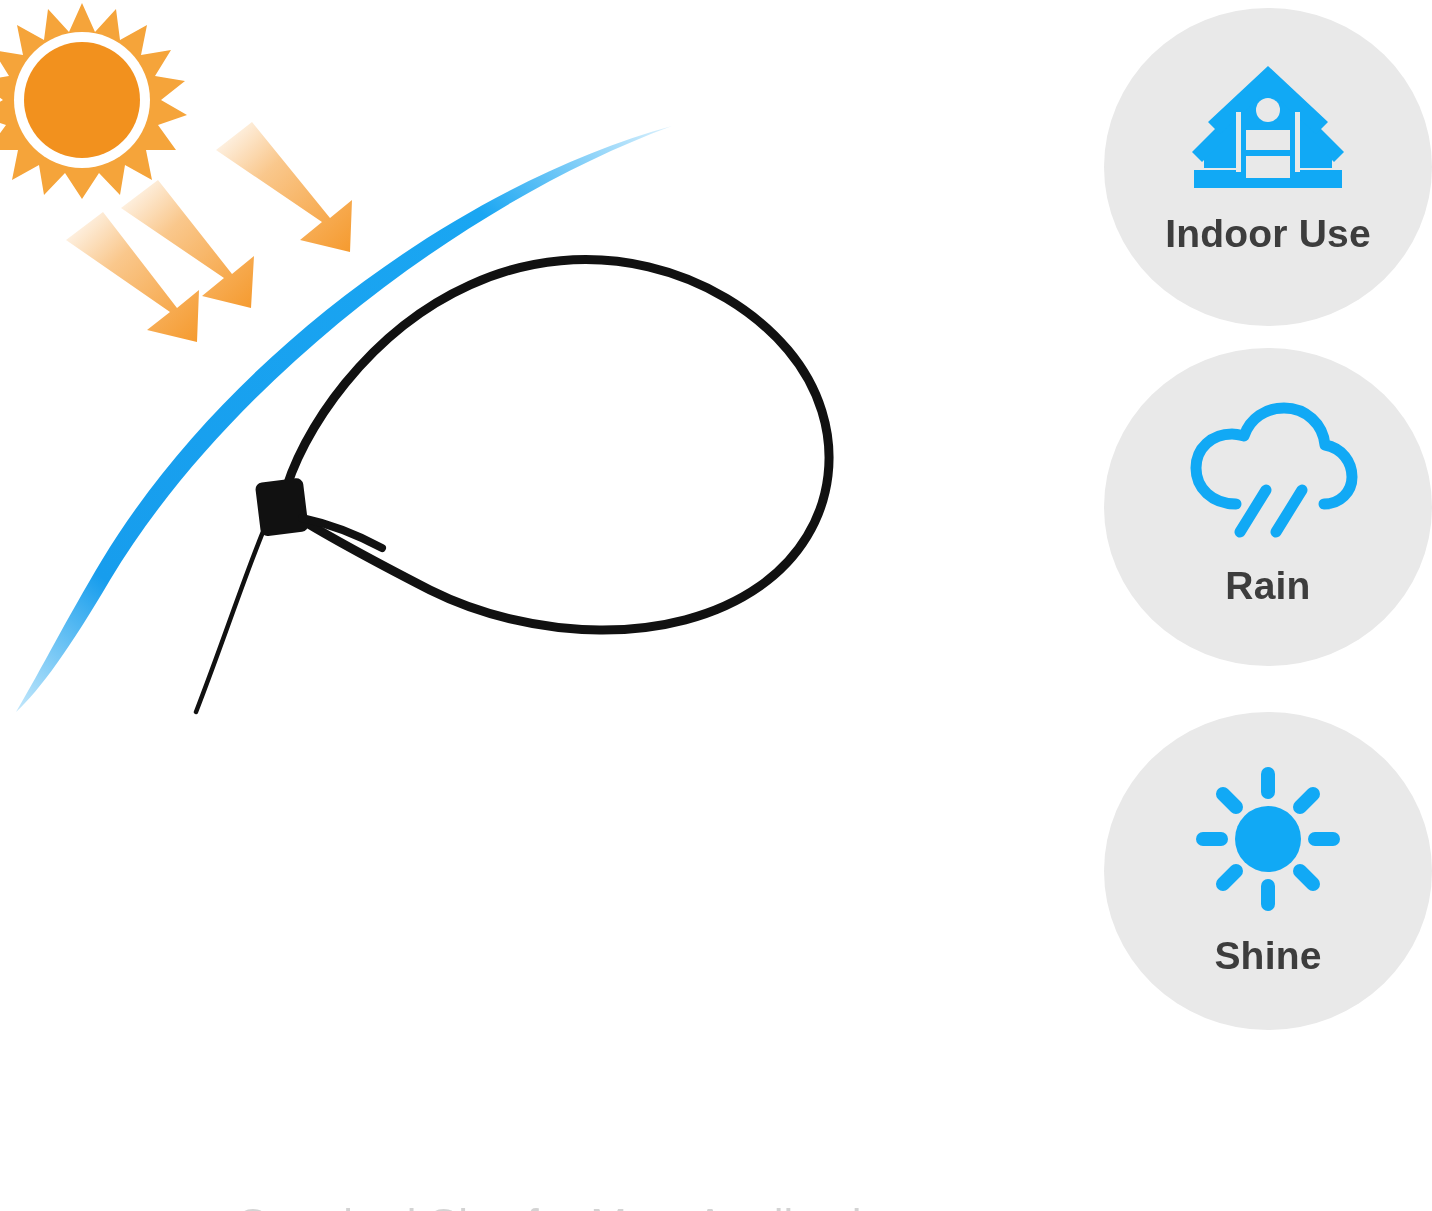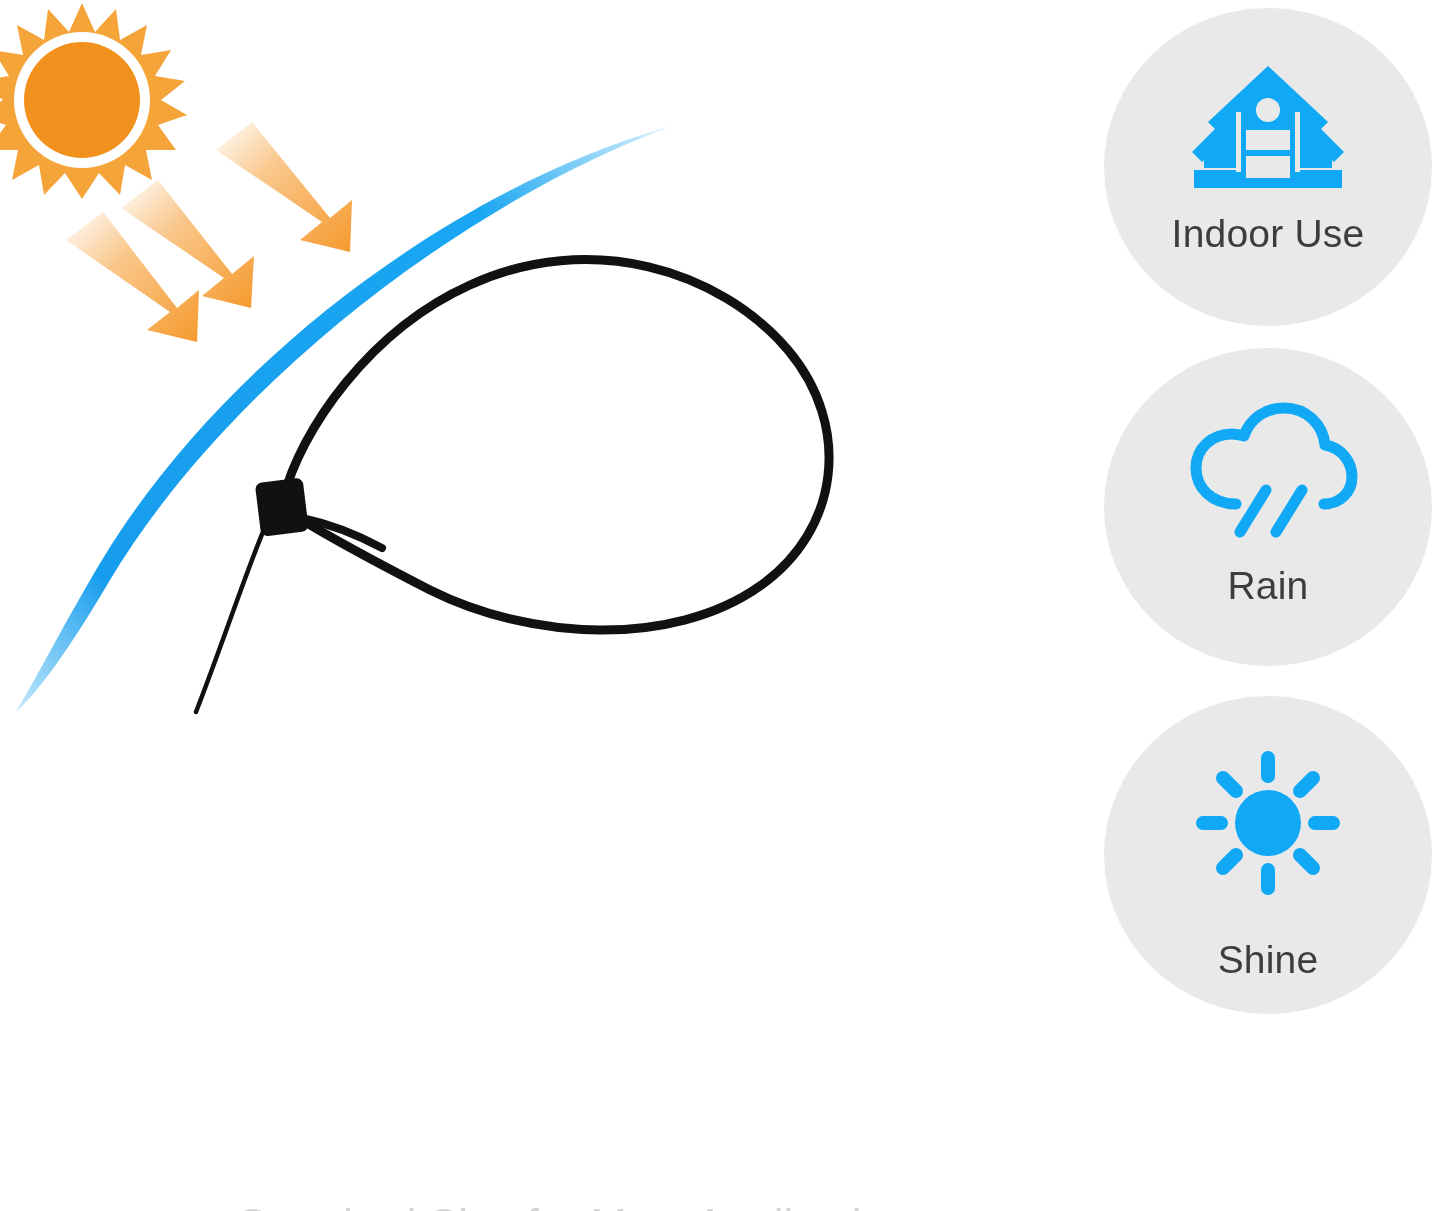--- a/index.html
+++ b/index.html
@@ -48,39 +48,39 @@
     height: 318px;
     border-radius: 50%;
     background: #e9e9e9;
     display: flex;
     flex-direction: column;
     align-items: center;
     justify-content: flex-start;
   }
   .badge-0 { top: 0px; }
   .badge-1 { top: 340px; }
-  .badge-2 { top: 688px; gap: 20px; }
+  .badge-2 { top: 704px; }
 
   .badge-icon {
     margin-top: 42px;
     width: 180px;
     height: 150px;
     display: flex;
     align-items: center;
     justify-content: center;
   }
   .badge-1 .badge-icon { margin-top: 48px; }
   .badge-2 .badge-icon { margin-top: 52px; }
 
   .badge-icon svg { display: block; }
 
   .badge-label {
     margin-top: 14px;
     font-size: 39px;
-    font-weight: 400;
+    font-weight: 700;
     color: #3d3d3d;
     letter-spacing: 0.2px;
     line-height: 1;
     text-align: center;
   }
   .badge-1 .badge-label { margin-top: 20px; }
   .badge-2 .badge-label { margin-top: 22px; }
 
   
   #headline {

